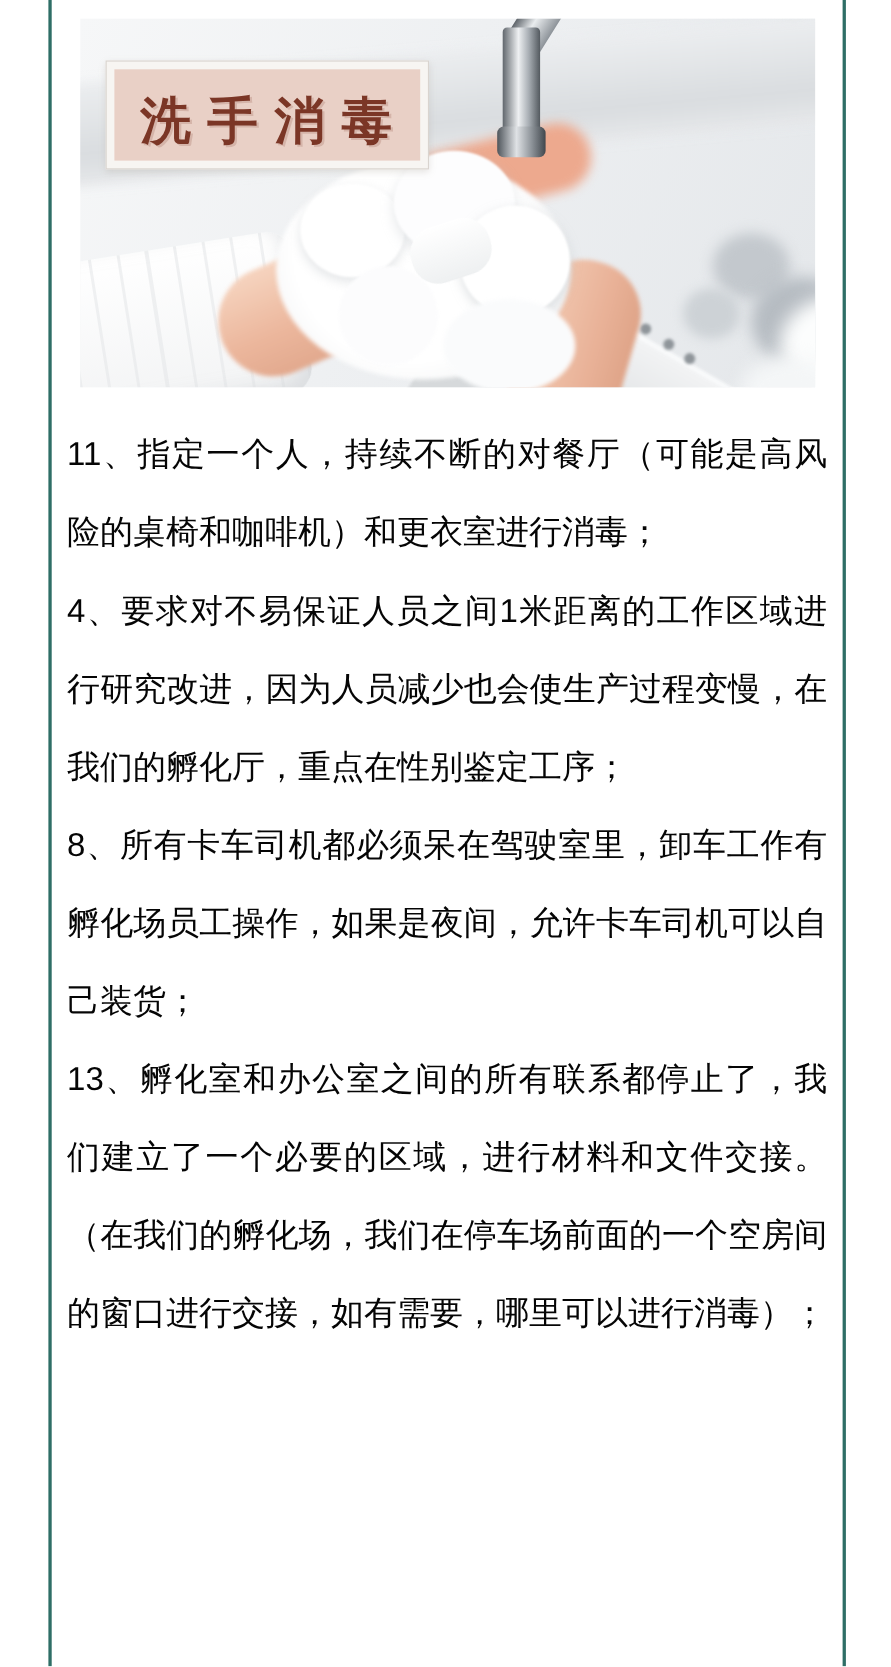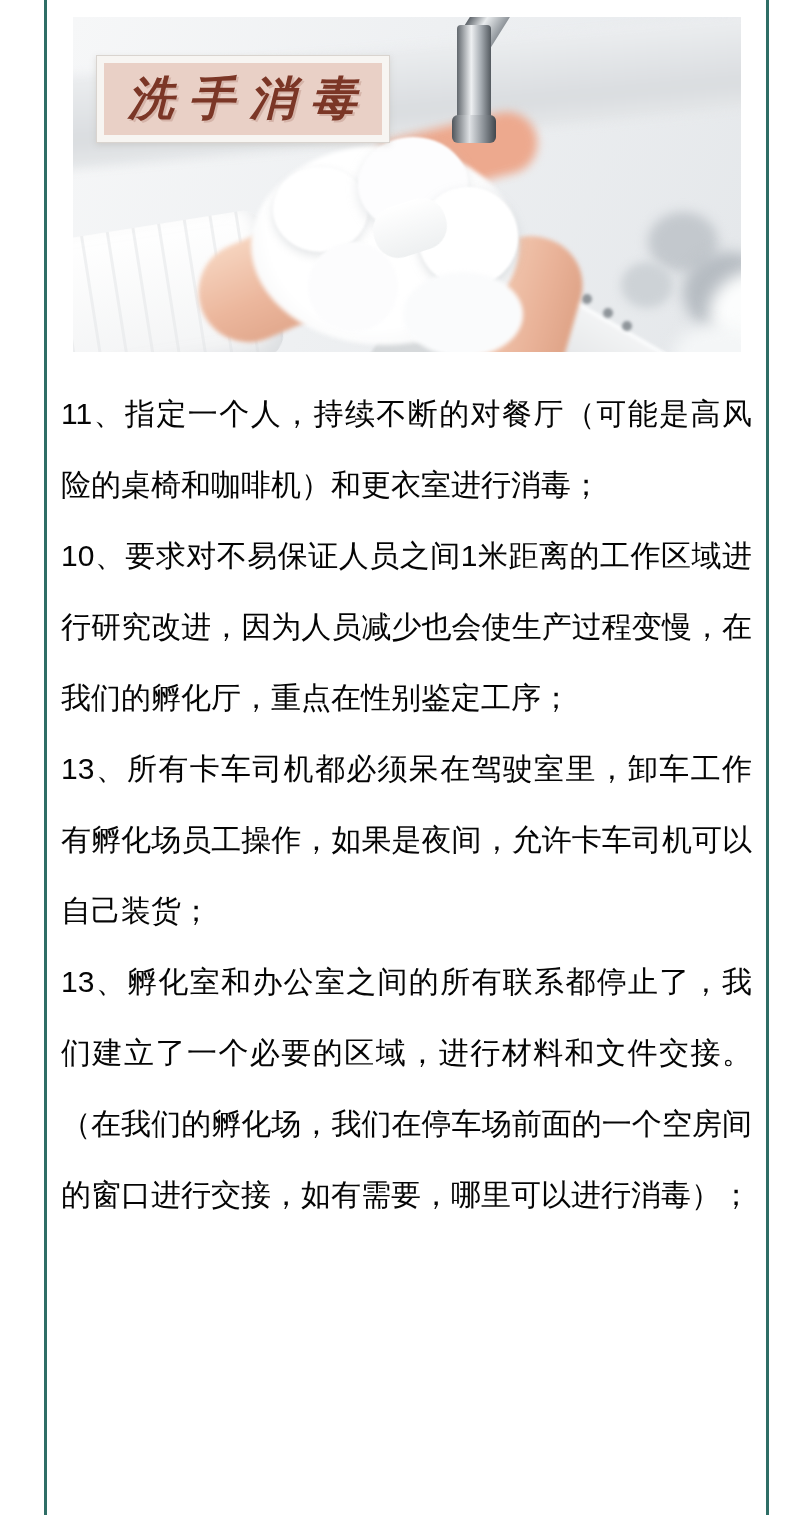--- a/index.html
+++ b/index.html
@@ -135,25 +135,24 @@
     padding: 7px;
     box-shadow: 0 2px 6px rgba(160,150,140,.25);
   }
   .label-inner {
     position: static;
     background: var(--label-bg, #e9d0c6);
     color: var(--label-fg, #7b3626);
     font-size: 46px;
     font-weight: bold;
     letter-spacing: 15px;
-    padding: 5px 10px 5px 24px;
+    padding: 16px 10px 5px 24px;
     font-family: "Liberation Serif", "DejaVu Serif", serif;
     text-shadow: 2px 2px 0 rgba(123,54,38,.18);
     white-space: nowrap;
-    font-style: italic;
   }
   
   .article {
     margin: 26px 14px 0;
     color: #050505;
     font-size: 30px;
     line-height: 71px;
     text-align: justify;
     text-justify: inter-character;
   }
@@ -192,19 +191,19 @@
       <div class="spout-bend"></div>
       <div class="spout-body"></div>
       <div class="spout-aerator"></div>
       <div class="label-frame">
         <div class="label-inner">洗手消毒</div>
       </div>
     </div>
 
     <div class="article" style="color: rgb(5, 5, 5);">
       <p>11、指定一个人，持续不断的对餐厅（可能是高风险的桌椅和咖啡机）和更衣室进行消毒；</p>
-      <p>10、要求对不易保证人员之间1米距离的工作区域进行研究改进，因为人员减少也会使生产过程变慢，在我们的孵化厅，重点在性别鉴定工序；</p>
-      <p>13、所有卡车司机都必须呆在驾驶室里，卸车工作有孵化场员工操作，如果是夜间，允许卡车司机可以自己装货；</p>
+      <p>4、要求对不易保证人员之间1米距离的工作区域进行研究改进，因为人员减少也会使生产过程变慢，在我们的孵化厅，重点在性别鉴定工序；</p>
+      <p>8、所有卡车司机都必须呆在驾驶室里，卸车工作有孵化场员工操作，如果是夜间，允许卡车司机可以自己装货；</p>
       <p>13、孵化室和办公室之间的所有联系都停止了，我们建立了一个必要的区域，进行材料和文件交接。（在我们的孵化场，我们在停车场前面的一个空房间的窗口进行交接，如有需要，哪里可以进行消毒）；</p>
     </div>
 
   </div>
 </div>
 
 </body></html>

